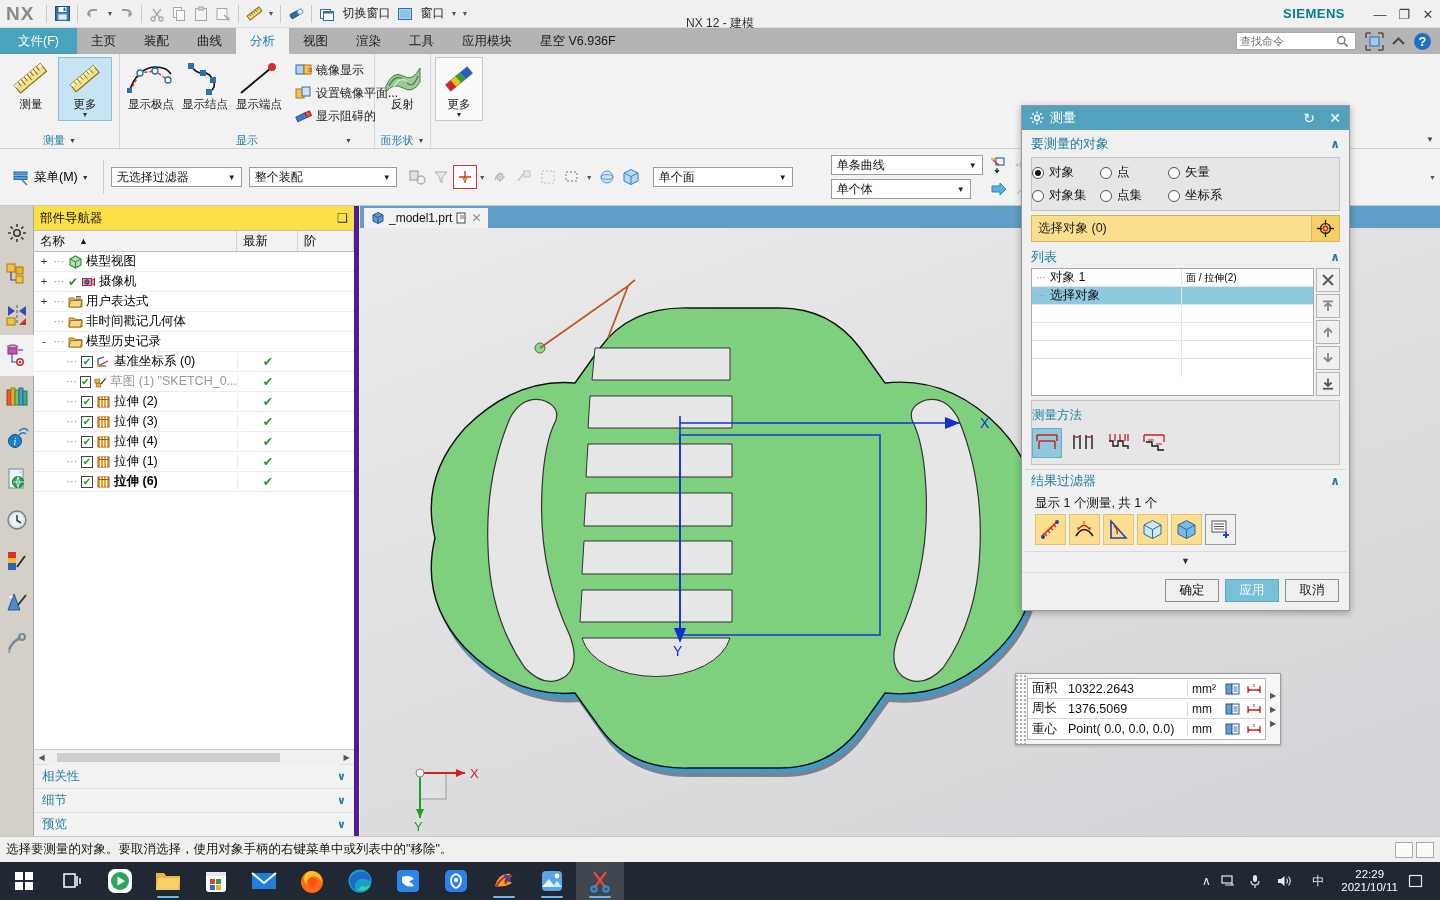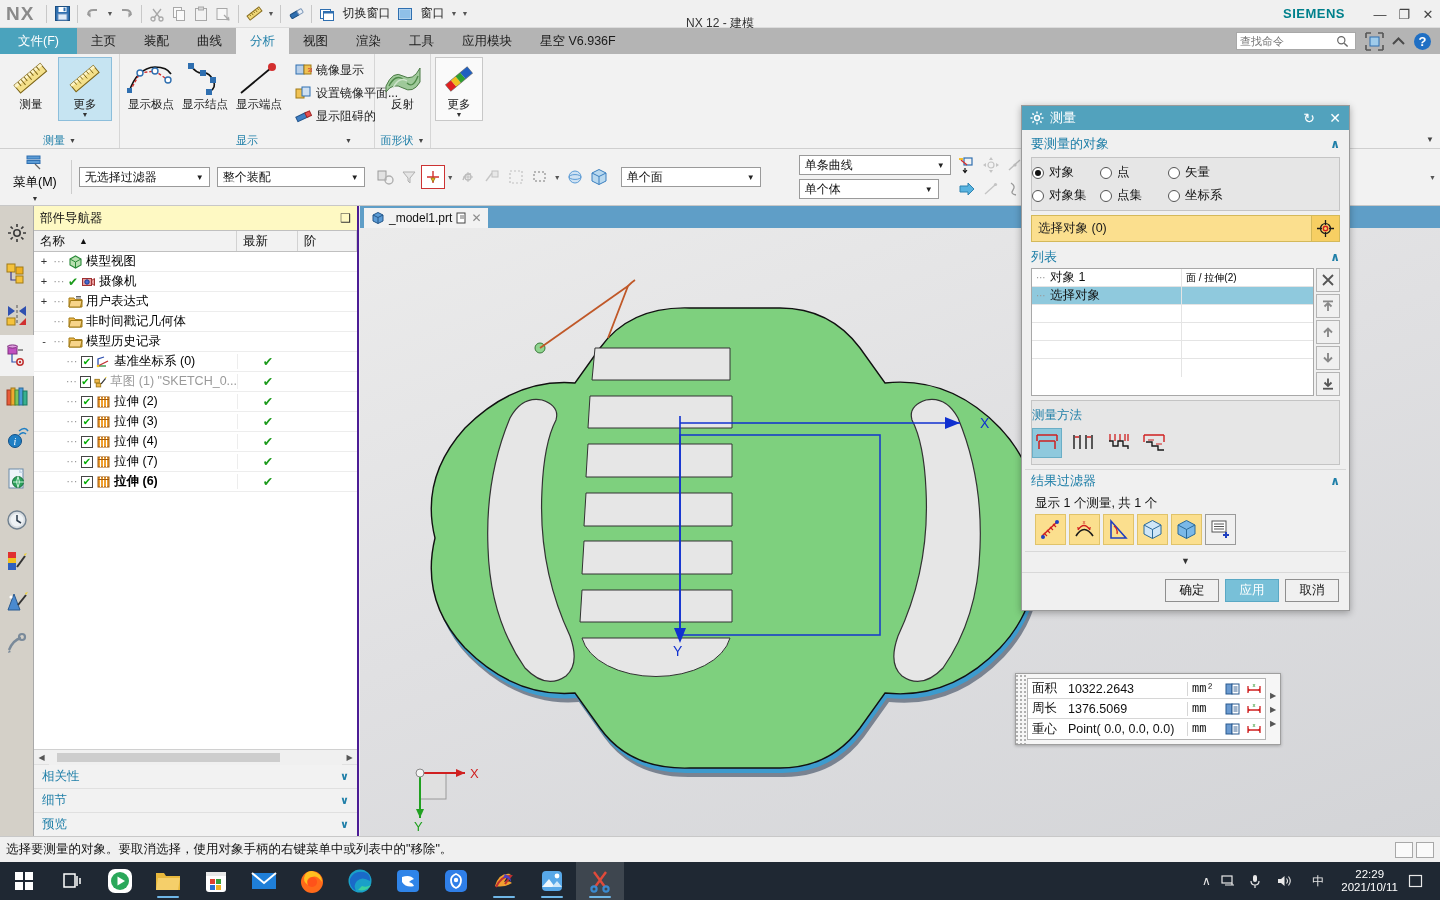--- a/index.html
+++ b/index.html
@@ -94,21 +94,21 @@
   .small-row .lb { font-size: 12px; color: #222; white-space: nowrap; }
 
   
   .selbar {
     position: absolute; left: 0; top: 149px; width: 1440px; height: 57px;
     background: #f2f2f2; border-bottom: 1px solid #c8c8c8;
     display: flex; align-items: center; padding-left: 6px;
   }
   .menu-btn {
     display: flex; align-items: center; gap: 4px; padding: 2px 6px;
-    cursor: default; border: 1px solid transparent; font-size: 12.5px; flex-direction: column;
+    cursor: default; border: 1px solid transparent; font-size: 12.5px;
   }
   .vsep { width: 1px; height: 34px; background: #cdcdcd; margin: 0 7px; }
   .combo {
     height: 20px; background: #fff; border: 1px solid #9a9a9a;
     display: flex; align-items: center; padding: 0 2px 0 5px; font-size: 12px;
     color: #111; cursor: default;
   }
   .combo .cv { flex: 1; white-space: nowrap; overflow: hidden; }
   .combo .ca { font-size: 8px; color: #222; padding: 0 3px; }
   .icon-btn {
@@ -124,21 +124,21 @@
   }
   .rail-item {
     width: 34px; height: 41px; display: flex; align-items: center;
     justify-content: center; cursor: default;
   }
   .rail-item.active { background: #f2f2f2; }
 
   
   .navpanel {
     position: absolute; left: 34px; top: 206px; width: 325px; height: 630px;
-    background: #fef9c3; border-right: 2px solid #4c1d95;
+    background: #fde047; border-right: 5px solid #4c1d95;
     display: flex; flex-direction: column;
   }
   .nav-head {
     height: 24px; display: flex; align-items: center; padding: 0 6px;
     font-size: 12.5px; color: #111;
   }
   .nav-head .pin { margin-left: auto; font-size: 12px; color: #333; }
   .nav-cols {
     display: flex; height: 22px; background: #f2f2f2;
     border-top: 1px solid #c0c0c0; border-bottom: 1px solid #c0c0c0;
@@ -204,21 +204,21 @@
   .mp-grip {
     width: 11px; background: #f6f6f6;
     background-image: radial-gradient(#b0b0b0 1px, transparent 1px);
     background-size: 4px 4px; background-position: 3px 4px;
   }
   .mp-table { flex: 1; background: #fff; border: 1px solid #b4b4b4; margin: 4px 0 4px 0; }
   .mp-row { display: flex; height: 20px; border-bottom: 1px solid #d6d6d6; align-items: center; }
   .mp-row:last-child { border-bottom: none; }
   .mp-k { width: 36px; padding-left: 4px; font-size: 12.5px; color: #111; }
   .mp-v { flex: 1; font-size: 12.5px; color: #111; padding-left: 4px; }
-  .mp-u { width: 34px; font-size: 12px; color: #111; text-align: left; border-left: 1px solid #d6d6d6; padding-left: 4px; font-family: Liberation Mono, monospace;}
+  .mp-u { width: 34px; font-size: 12px; color: #111; text-align: left; border-left: 1px solid #d6d6d6; padding-left: 4px;}
   .mp-ic { width: 22px; display: flex; align-items: center; justify-content: center; }
   .mp-side { width: 14px; display: flex; flex-direction: column; justify-content: center; gap: 5px; align-items:center; }
   .mp-side i { font-style: normal; font-size: 8px; color: #555; }
 
   
   .dlg {
     position: absolute; left: 1021px; top: 105px; width: 329px;
     background: #f0f0f0; border: 1px solid #9a9a9a;
     box-shadow: 0 2px 7px rgba(0,0,0,.3);
   }
@@ -1051,21 +1051,21 @@
 
       <div class="trow">
         <div class="tname" style="padding-left:32px">
           <span class="tdash">⋯</span>
           <span class="tcheck">✔</span>
           <svg width="15" height="14" viewBox="0 0 15 14">
               <rect x="2" y="2" width="11" height="10" fill="#f0a030" stroke="#a05a10"></rect>
               <path d="M4.5 2 v10 M7.5 2 v10 M10.5 2 v10" stroke="#fff" stroke-width="1"></path>
               <path d="M2 4.5 h11" stroke="#a05a10"></path>
             </svg>
-          <span class="tlabel">拉伸 (7)</span>
+          <span class="tlabel">拉伸 (1)</span>
         </div>
         <div class="tstatus">
             <span style="color:#1a9a1a">✔</span>
           </div>
       </div>
 
       <div class="trow">
         <div class="tname" style="padding-left:32px">
           <span class="tdash">⋯</span>
           <span class="tcheck">✔</span>

